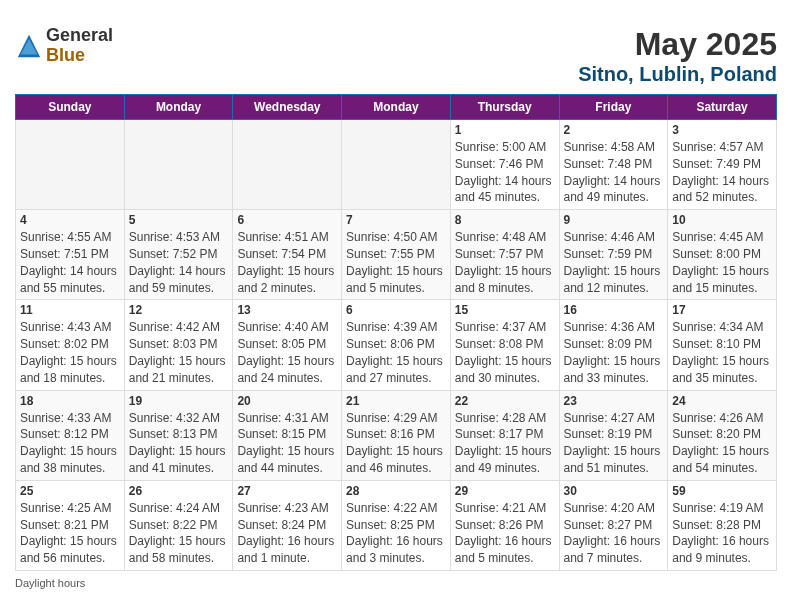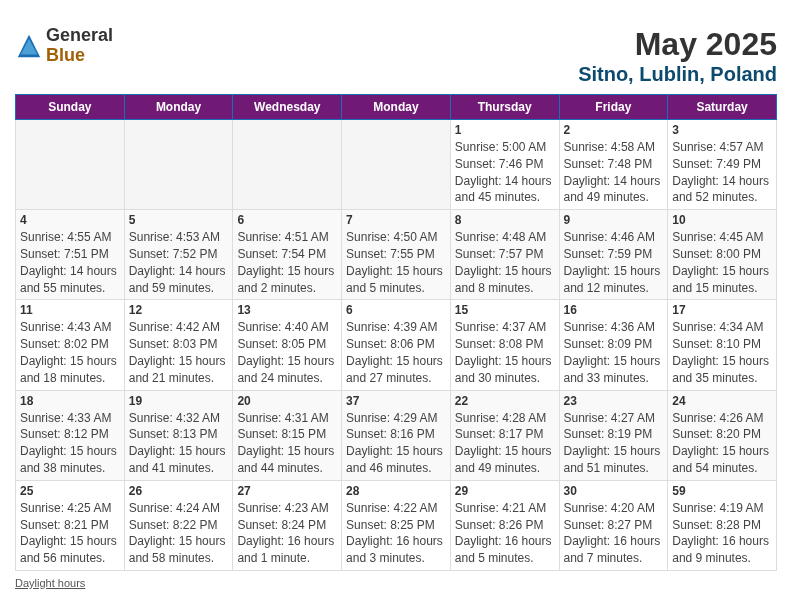--- a/index.html
+++ b/index.html
@@ -99,21 +99,20 @@
     }
     .day-info {
       font-size: 12px;
       color: #444;
       line-height: 1.4;
     }
     .footer {
       margin-top: 6px;
       font-size: 11px;
       color: #555;
-      text-decoration: underline;
     }
   </style>
 </head>
 <body>
 
 <div class="page">
   <div class="header">
     <div class="logo">
       <svg class="logo-icon" viewBox="0 0 40 40">
         <polygon points="20,4 36,36 4,36" fill="#1a6db5"></polygon>
@@ -228,21 +227,21 @@
           </td>
           <td>
             <span class="day-number">19</span>
             <div class="day-info">Sunrise: 4:32 AM<br>Sunset: 8:13 PM<br>Daylight: 15 hours and 41 minutes.</div>
           </td>
           <td>
             <span class="day-number">20</span>
             <div class="day-info">Sunrise: 4:31 AM<br>Sunset: 8:15 PM<br>Daylight: 15 hours and 44 minutes.</div>
           </td>
           <td>
-            <span class="day-number">37</span>
+            <span class="day-number">21</span>
             <div class="day-info">Sunrise: 4:29 AM<br>Sunset: 8:16 PM<br>Daylight: 15 hours and 46 minutes.</div>
           </td>
           <td>
             <span class="day-number">22</span>
             <div class="day-info">Sunrise: 4:28 AM<br>Sunset: 8:17 PM<br>Daylight: 15 hours and 49 minutes.</div>
           </td>
           <td>
             <span class="day-number">23</span>
             <div class="day-info">Sunrise: 4:27 AM<br>Sunset: 8:19 PM<br>Daylight: 15 hours and 51 minutes.</div>
           </td>

